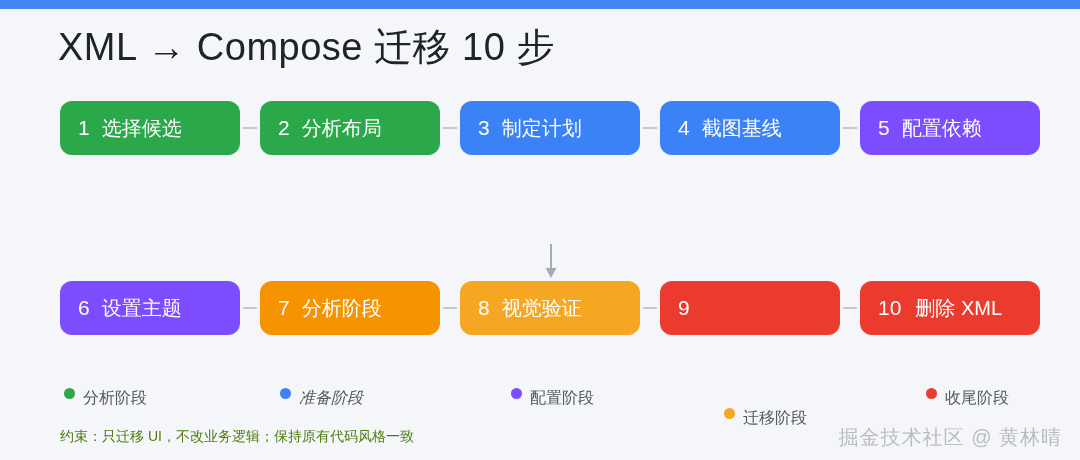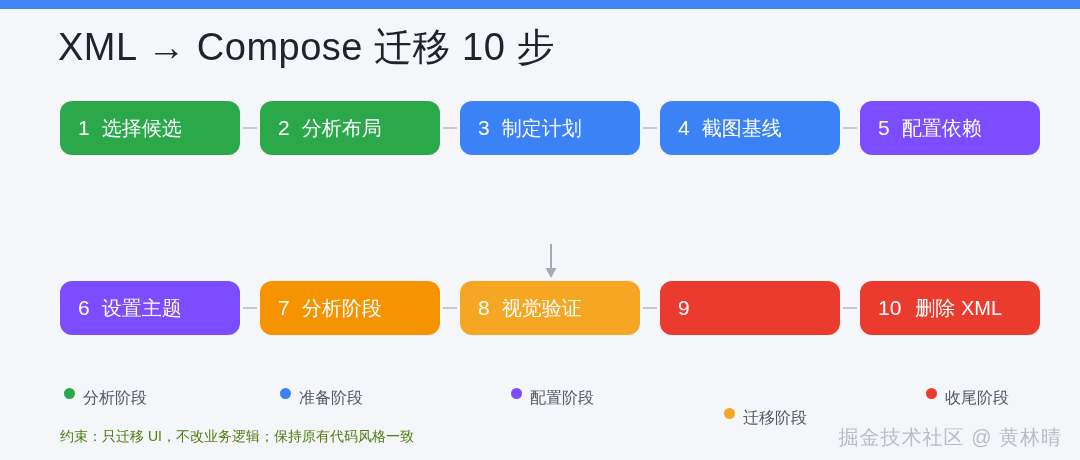--- a/index.html
+++ b/index.html
@@ -219,21 +219,21 @@
         <span class="num">10</span>
         <span class="label">删除 XML</span>
       </div>
     </div>
 
   <div class="legend" id="legend">
       <div class="legend-item" style="left: 4px;">
         <span class="legend-dot" style="background: rgb(42, 168, 74);"></span>
         <span class="legend-label">分析阶段</span>
       </div>
-      <div class="legend-item" style="left: 220px;">
+      <div class="legend-item" style="left: 220px; font-style: italic;">
         <span class="legend-dot" style="background: rgb(59, 130, 246);"></span>
         <span class="legend-label">准备阶段</span>
       </div>
       <div class="legend-item" style="left: 451px;">
         <span class="legend-dot" style="background: rgb(124, 77, 255);"></span>
         <span class="legend-label">配置阶段</span>
       </div>
       <div class="legend-item" style="left: 664px; margin-top: 20px;">
         <span class="legend-dot" style="background: rgb(245, 166, 35);"></span>
         <span class="legend-label">迁移阶段</span>

